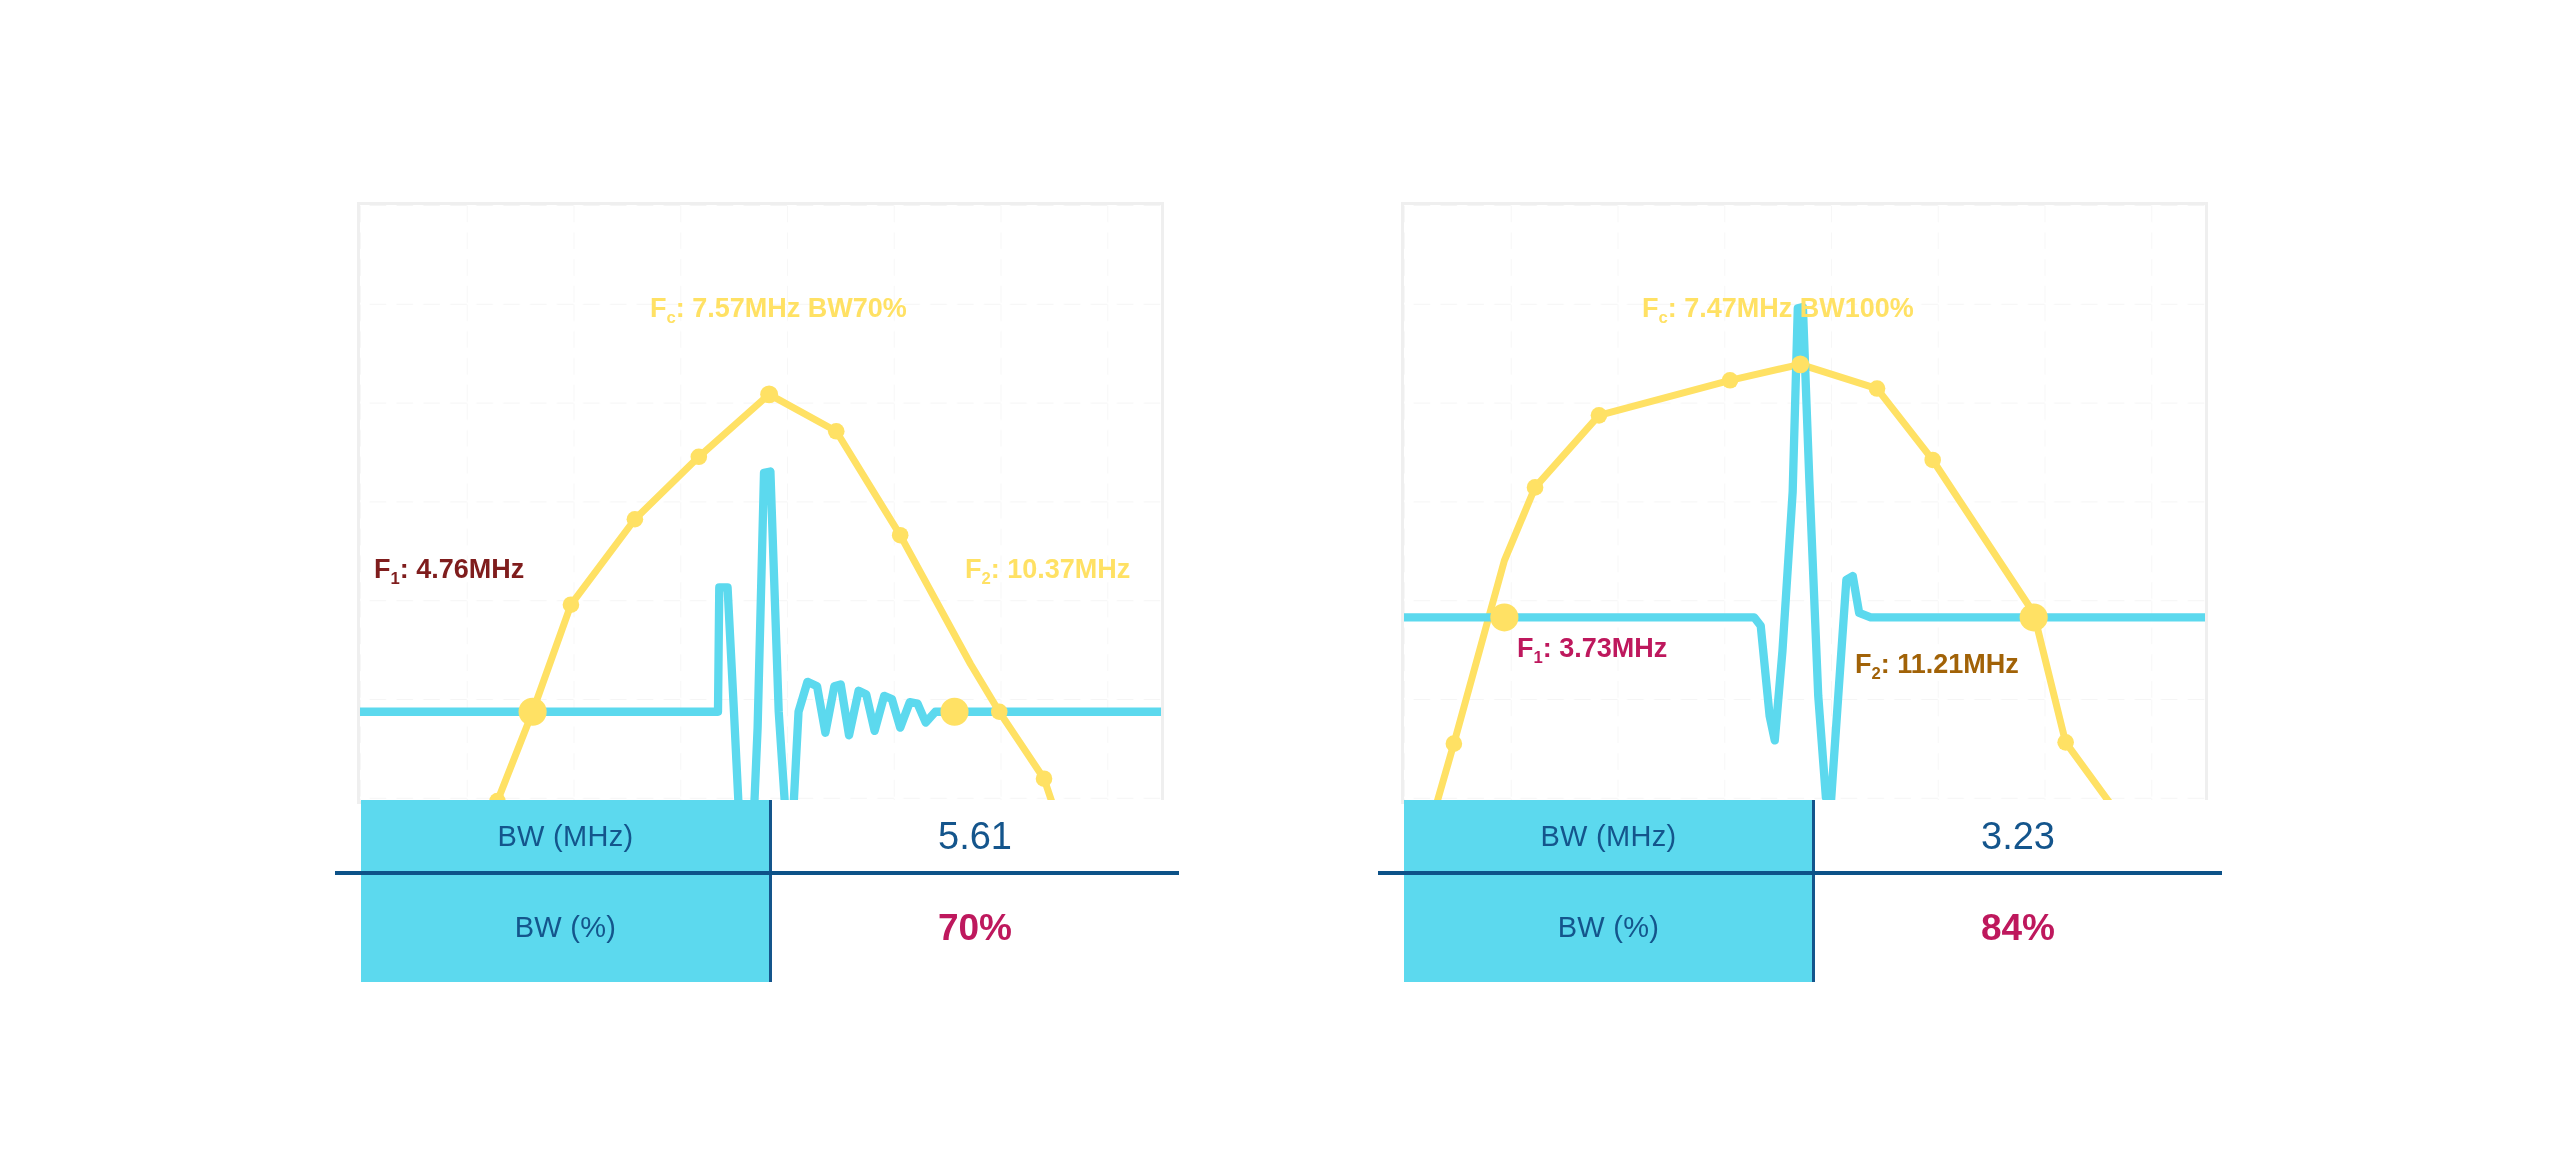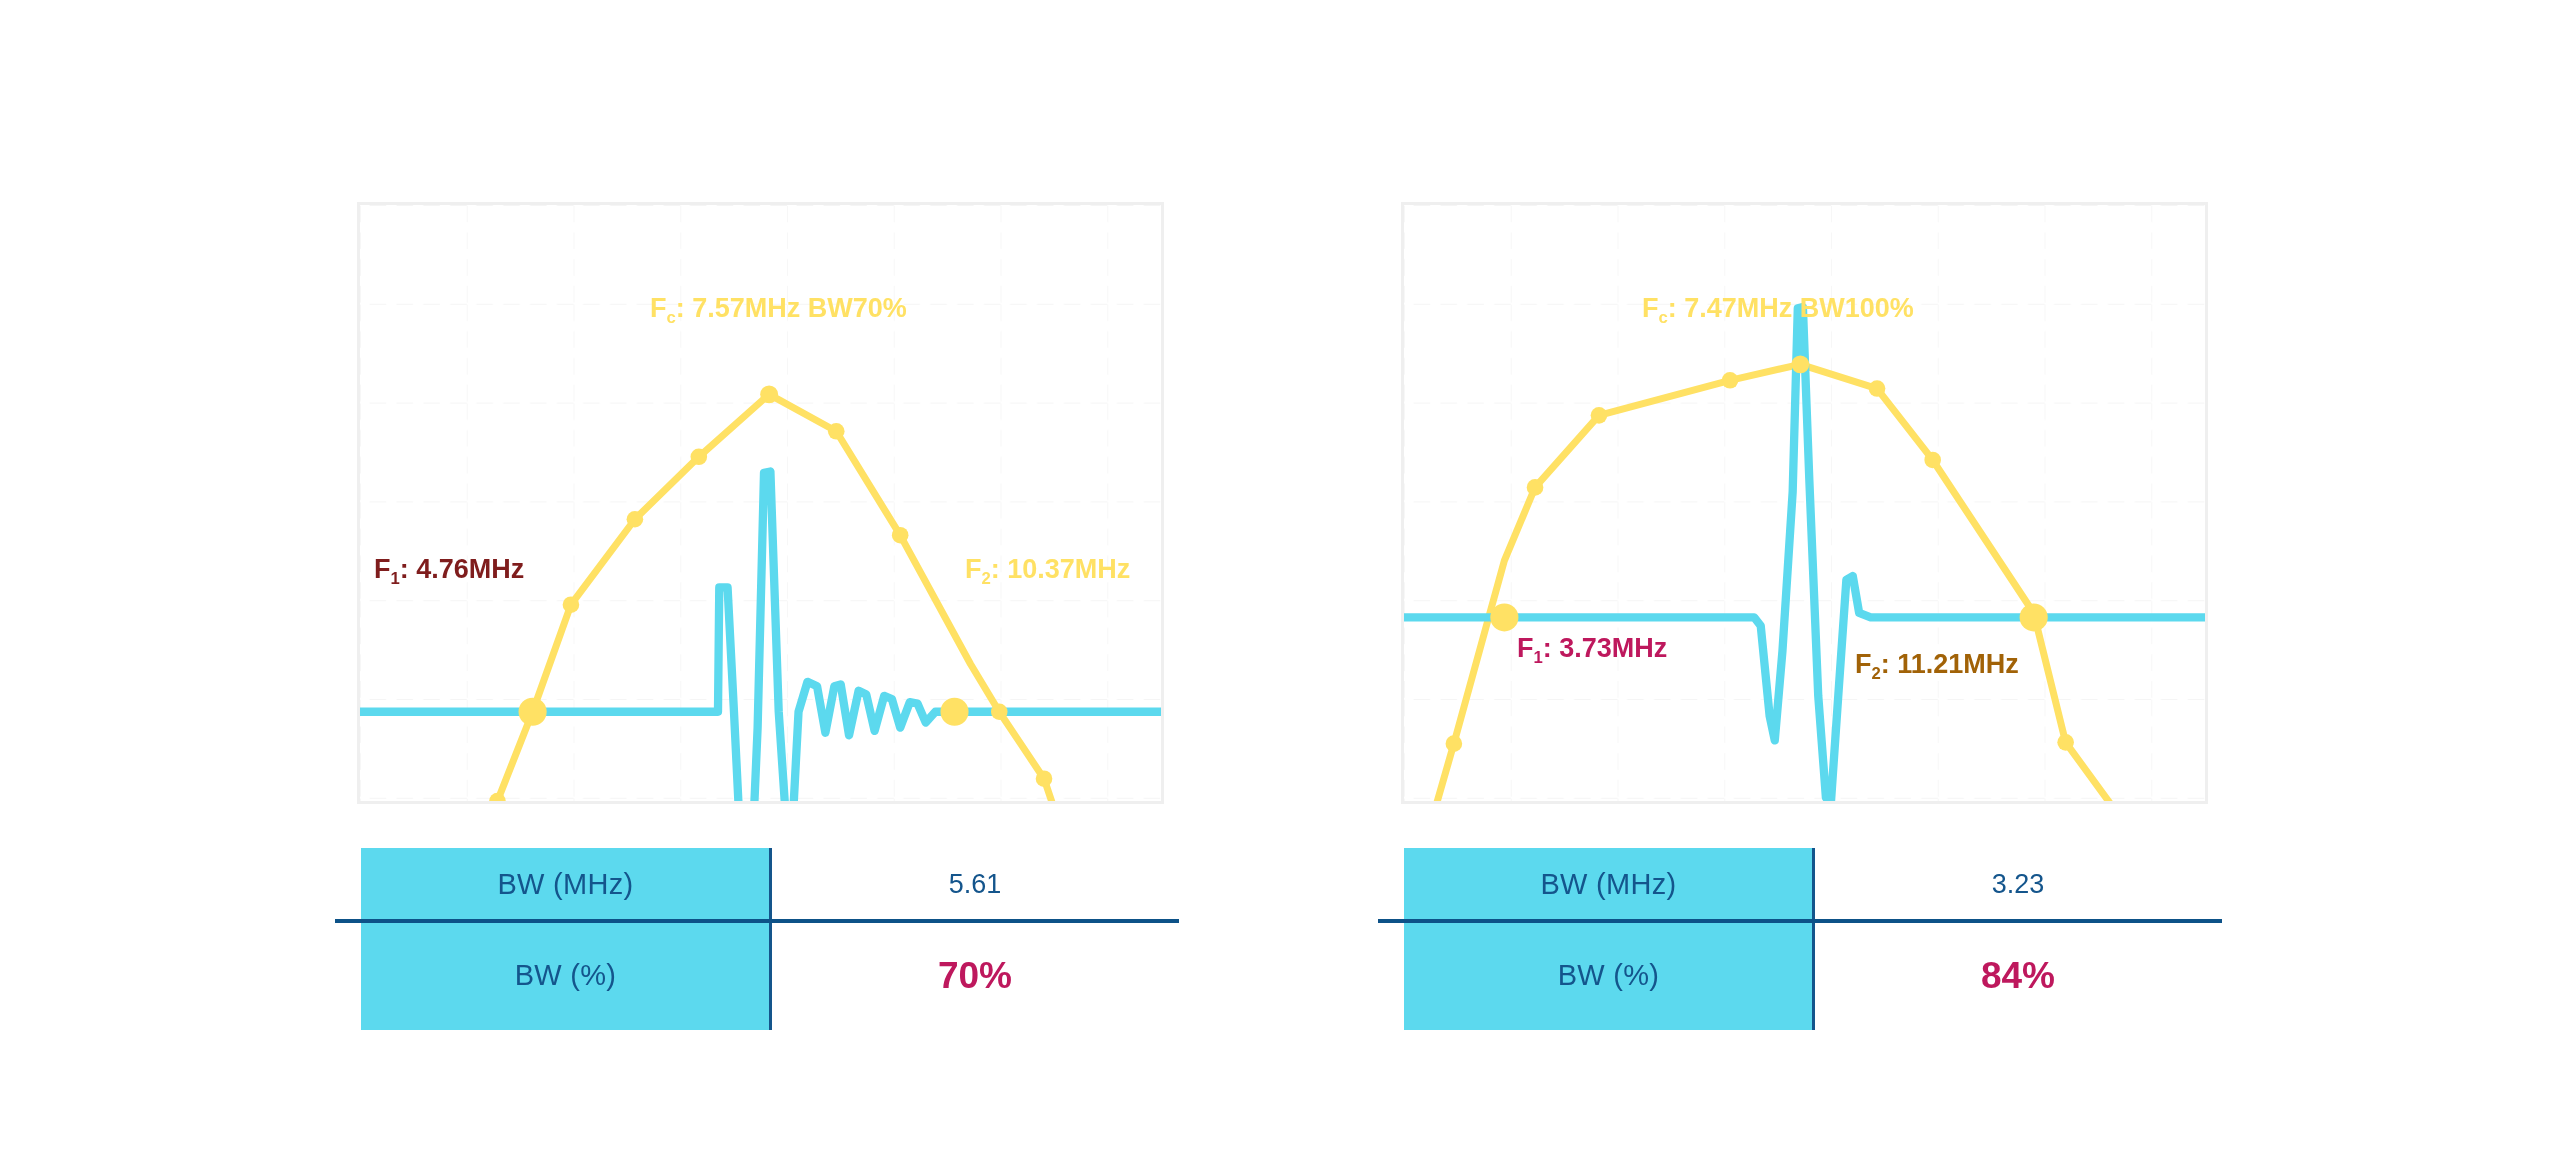--- a/index.html
+++ b/index.html
@@ -37,21 +37,21 @@
   }
   .chart-frame svg {
     display: block;
     width: 100%;
     height: 100%;
   }
 
   
   .result-table {
     position: absolute;
-    top: 848px;
+    top: 800px;
     width: 819px;
     height: 182px;
   }
   .table-left  { left: 361px; }
   .table-right { left: 1404px; }
 
   .table-grid {
     position: relative;
     width: 100%;
     height: 100%;
@@ -77,21 +77,21 @@
   .row-bottom { top: 73px; height: 109px; }
 
   .cell-label-text {
     color: #14558c;
     font-size: 29px;
     letter-spacing: 0.3px;
     white-space: nowrap;
   }
   .cell-value-num {
     color: #14558c;
-    font-size: 27px;
+    font-size: 38px;
     white-space: nowrap;
   }
   .cell-value-pct {
     color: #be185d;
     font-size: 37px;
     font-weight: bold;
     white-space: nowrap;
   }
   .vdivider {
     position: absolute;

